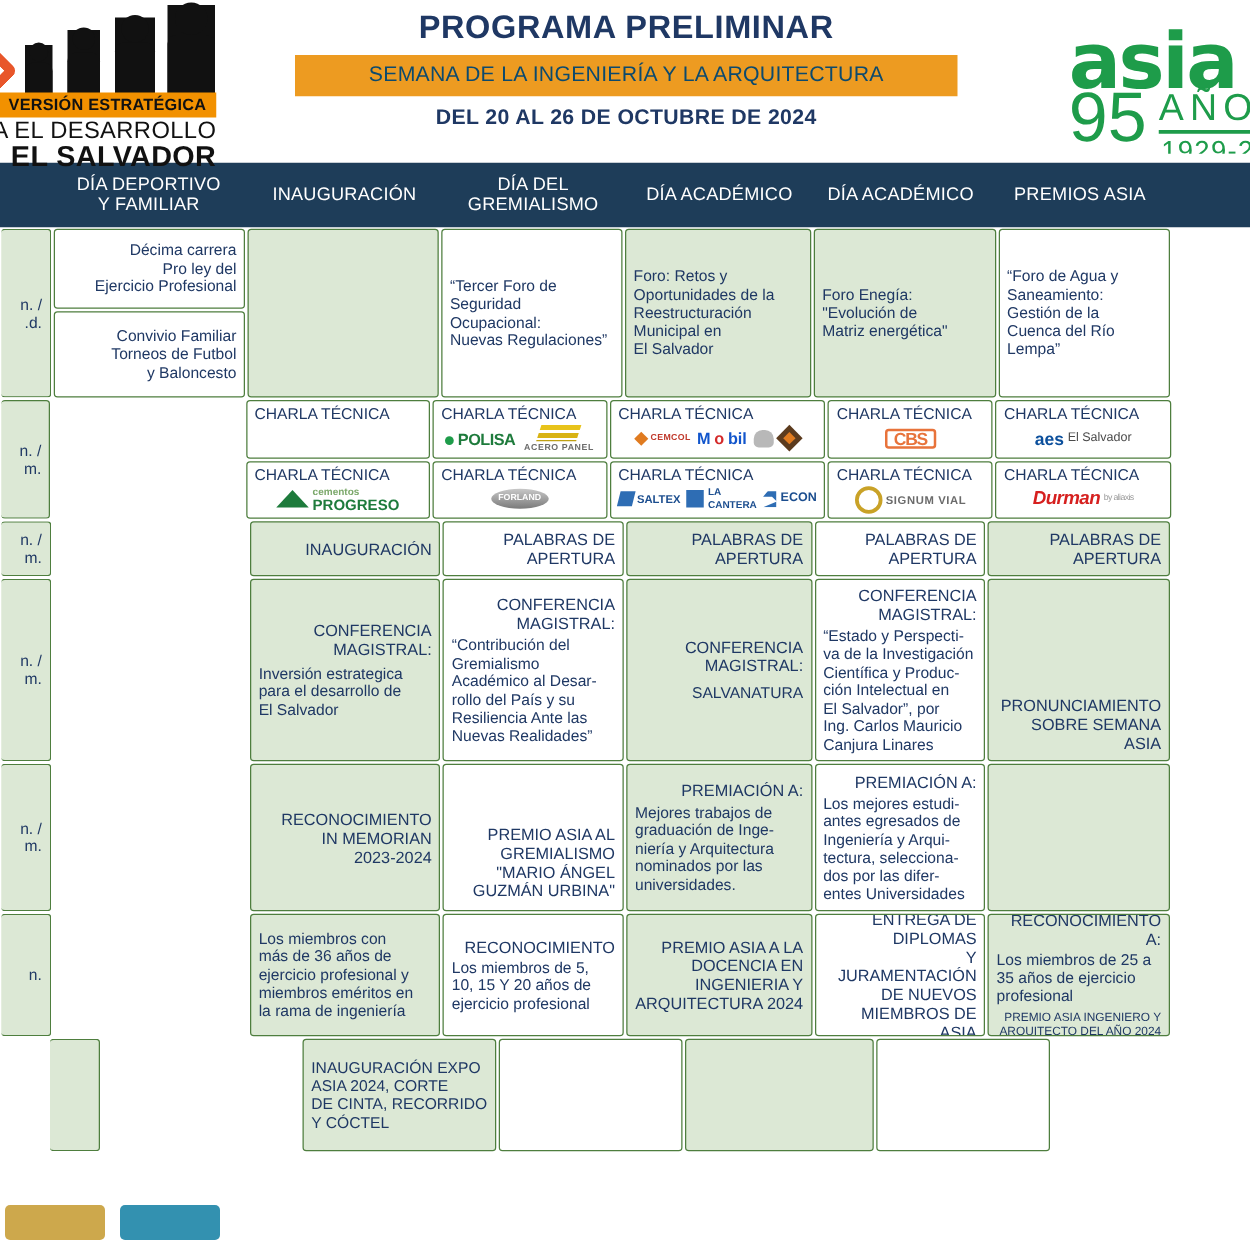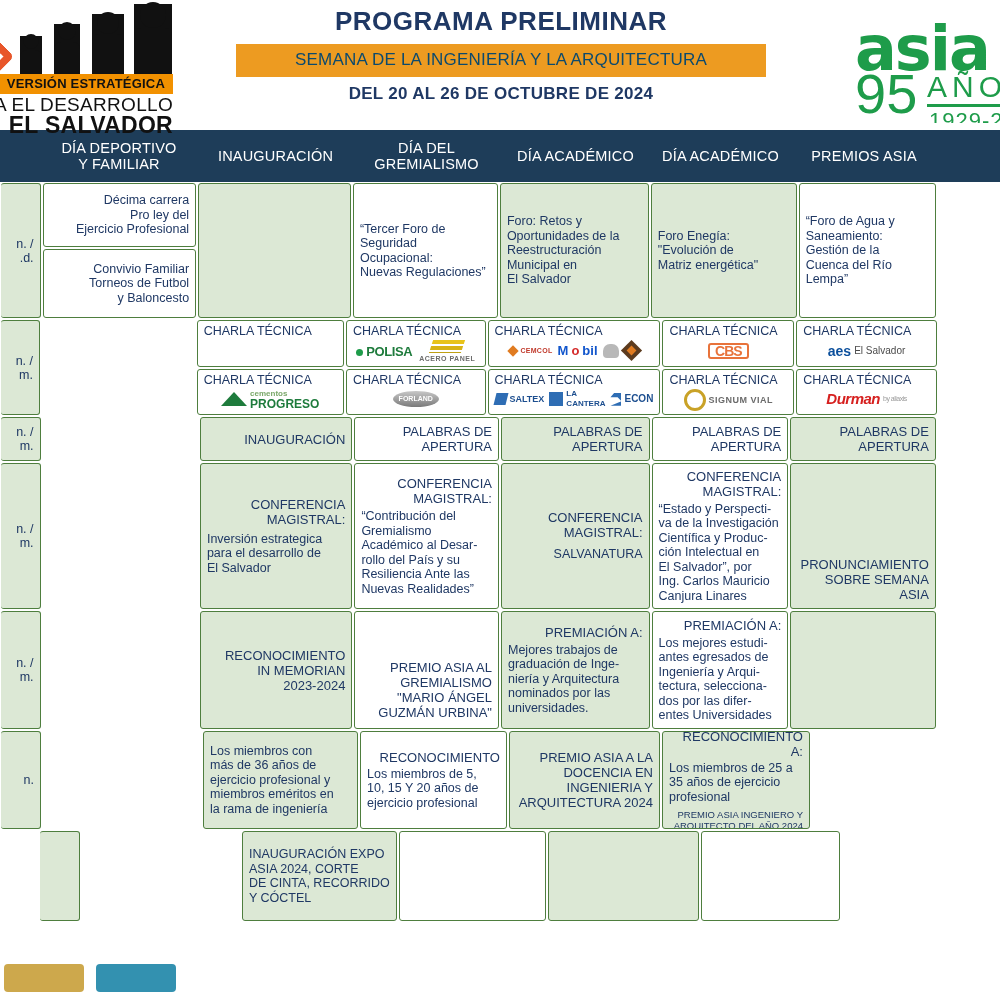--- a/index.html
+++ b/index.html
@@ -462,20 +462,27 @@
 ejercicio profesional</div>
       </div>
 
       <div class="cell green ctr hdr" style="flex-basis:151px;">
         <div style="white-space:pre-line;">PREMIO ASIA A LA
 DOCENCIA  EN
 INGENIERIA Y
 ARQUITECTURA 2024</div>
       </div>
 
+      <div class="cell white ctr hdr" style="flex-basis:139px;">
+        <div style="white-space:pre-line;">ENTREGA DE
+DIPLOMAS
+Y JURAMENTACIÓN
+DE NUEVOS
+MIEMBROS DE ASIA</div>
+      </div>
 
       <div class="cell green" style="flex-basis:148px;">
         <div class="ctr hdr">RECONOCIMIENTO A:</div>
         <div class="lft" style="white-space:pre-line;margin-top:2px;">Los miembros  de 25 a
 35 años de ejercicio
 profesional</div>
         <div class="ctr tiny" style="white-space:pre-line;margin-top:5px;">PREMIO ASIA INGENIERO Y
 ARQUITECTO DEL AÑO 2024</div>
       </div>
 

